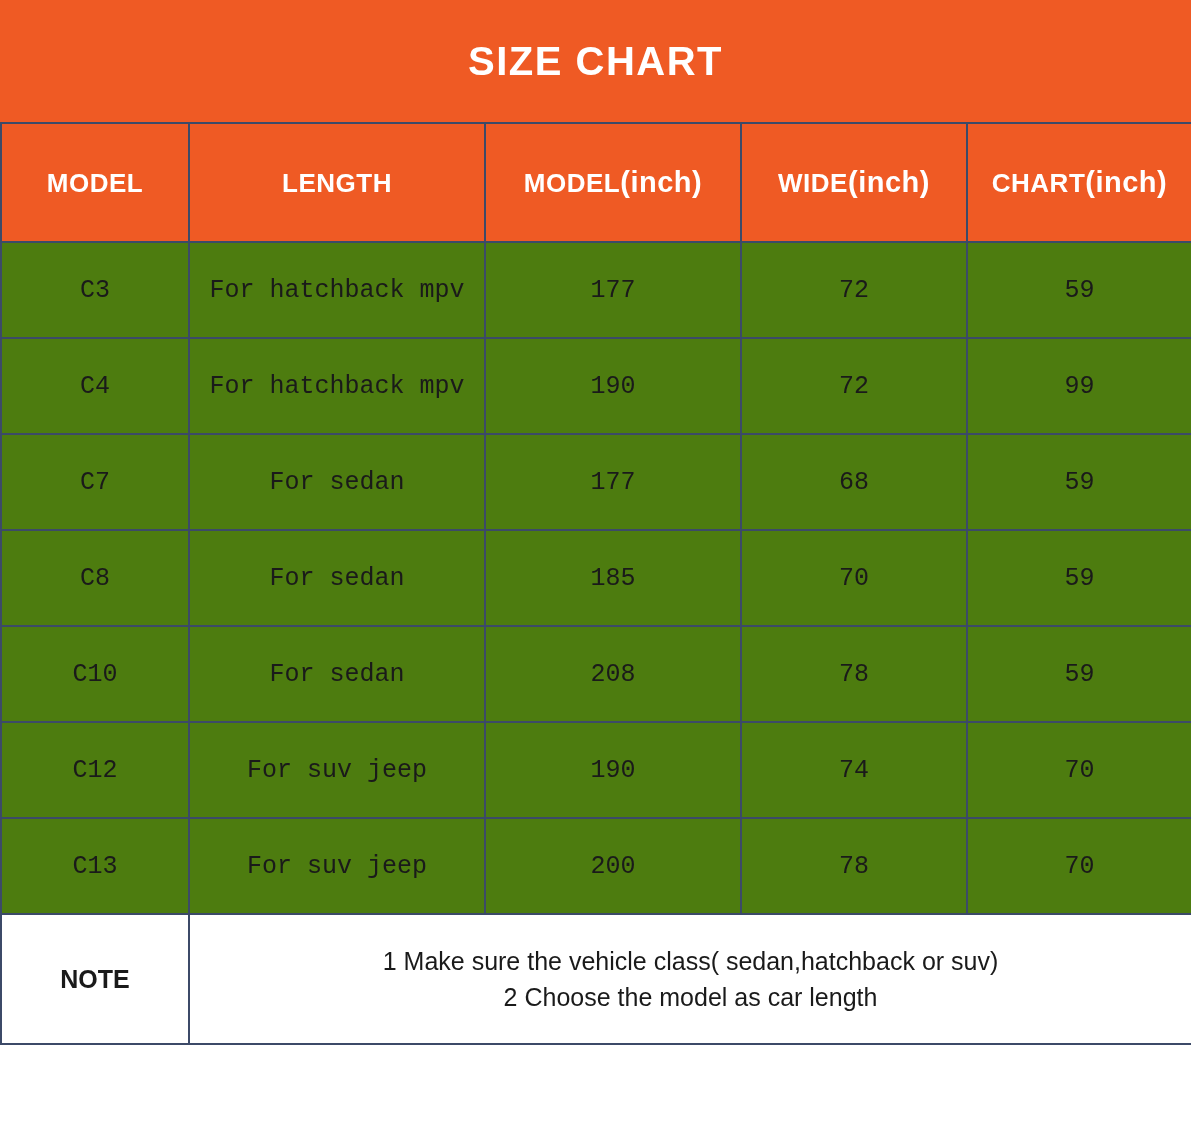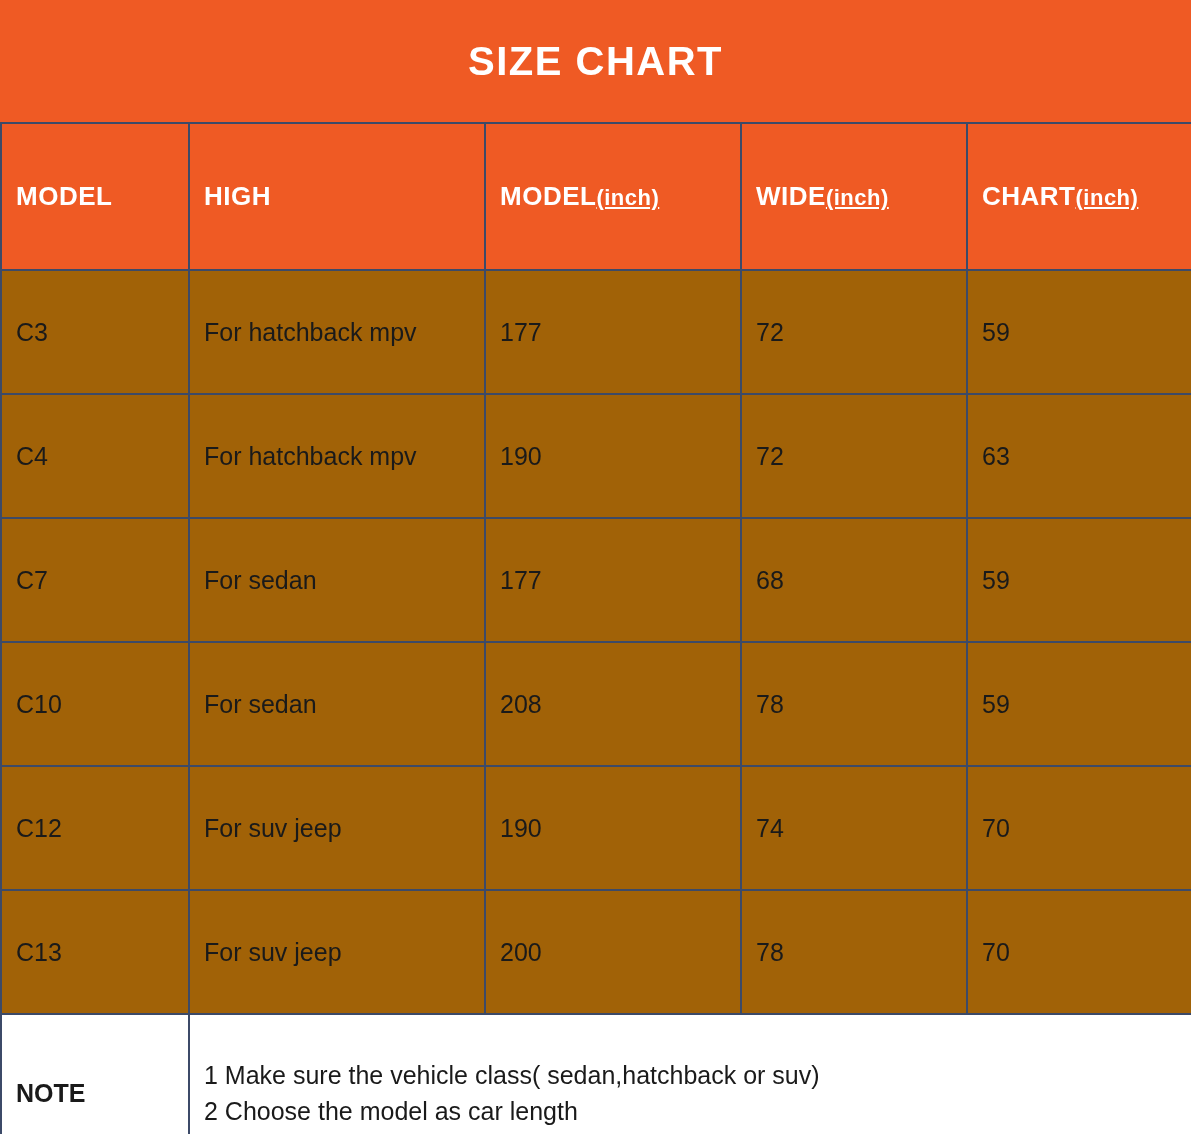--- a/index.html
+++ b/index.html
@@ -43,54 +43,54 @@
   
   table.size-table {
     border-collapse: collapse;
     width: 1191px;
     table-layout: fixed;
     flex: 1;
   }
   table.size-table td,
   table.size-table th {
     border: 2px solid #3c4a68;
-    text-align: left;
+    text-align: center;
     vertical-align: middle;
     font-size: 25px;
     color: #1a1a1a;
-    padding: 14px;
+    padding: 0;
     margin-top: 11px;
   }
 
   
   col.c-model  { width: 188px; }
   col.c-class  { width: 296px; }
   col.c-length { width: 256px; }
   col.c-wide   { width: 226px; }
   col.c-high   { width: 225px; }
 
   
   tr.head-row th {
     background: #ef5a24;
     color: #ffffff;
     height: 117px;
     font-weight: bold;
     font-size: 26px;
     letter-spacing: 0.5px;
   }
   tr.head-row th .unit {
-    font-size: 22px;
-    font-weight: bold;
-    text-decoration: underline;
+    font-size: 29px;
+    font-weight: bold;
   }
 
   
   tr.data-row td {
     height: 94px;
-    background: #a16207;
+    background: #4d7c0f;
+    font-family: Liberation Mono, monospace;
   }
   td.col-model  { font-size: 26px; }
   td.col-class  { font-size: 26px; }
   td.col-num    { font-size: 25px; }
 
   
   tr.note-row td {
     height: 128px;
   }
   td.note-label {
@@ -124,21 +124,21 @@
       <col class="c-length">
       <col class="c-wide">
       <col class="c-high">
     </colgroup>
     <thead>
       <tr class="head-row">
         <th>
           <span>MODEL</span><span class="unit"></span>
         </th>
         <th>
-          <span>HIGH</span><span class="unit"></span>
+          <span>LENGTH</span><span class="unit"></span>
         </th>
         <th>
           <span>MODEL</span><span class="unit">(inch)</span>
         </th>
         <th>
           <span>WIDE</span><span class="unit">(inch)</span>
         </th>
         <th>
           <span>CHART</span><span class="unit">(inch)</span>
         </th>
@@ -150,27 +150,34 @@
         <td class="col-class">For hatchback mpv</td>
         <td class="col-num">177</td>
         <td class="col-num">72</td>
         <td class="col-num">59</td>
       </tr>
       <tr class="data-row">
         <td class="col-model">C4</td>
         <td class="col-class">For hatchback mpv</td>
         <td class="col-num">190</td>
         <td class="col-num">72</td>
-        <td class="col-num">63</td>
+        <td class="col-num">99</td>
       </tr>
       <tr class="data-row">
         <td class="col-model">C7</td>
         <td class="col-class">For sedan</td>
         <td class="col-num">177</td>
         <td class="col-num">68</td>
+        <td class="col-num">59</td>
+      </tr>
+      <tr class="data-row">
+        <td class="col-model">C8</td>
+        <td class="col-class">For sedan</td>
+        <td class="col-num">185</td>
+        <td class="col-num">70</td>
         <td class="col-num">59</td>
       </tr>
       <tr class="data-row">
         <td class="col-model">C10</td>
         <td class="col-class">For sedan</td>
         <td class="col-num">208</td>
         <td class="col-num">78</td>
         <td class="col-num">59</td>
       </tr>
       <tr class="data-row">

